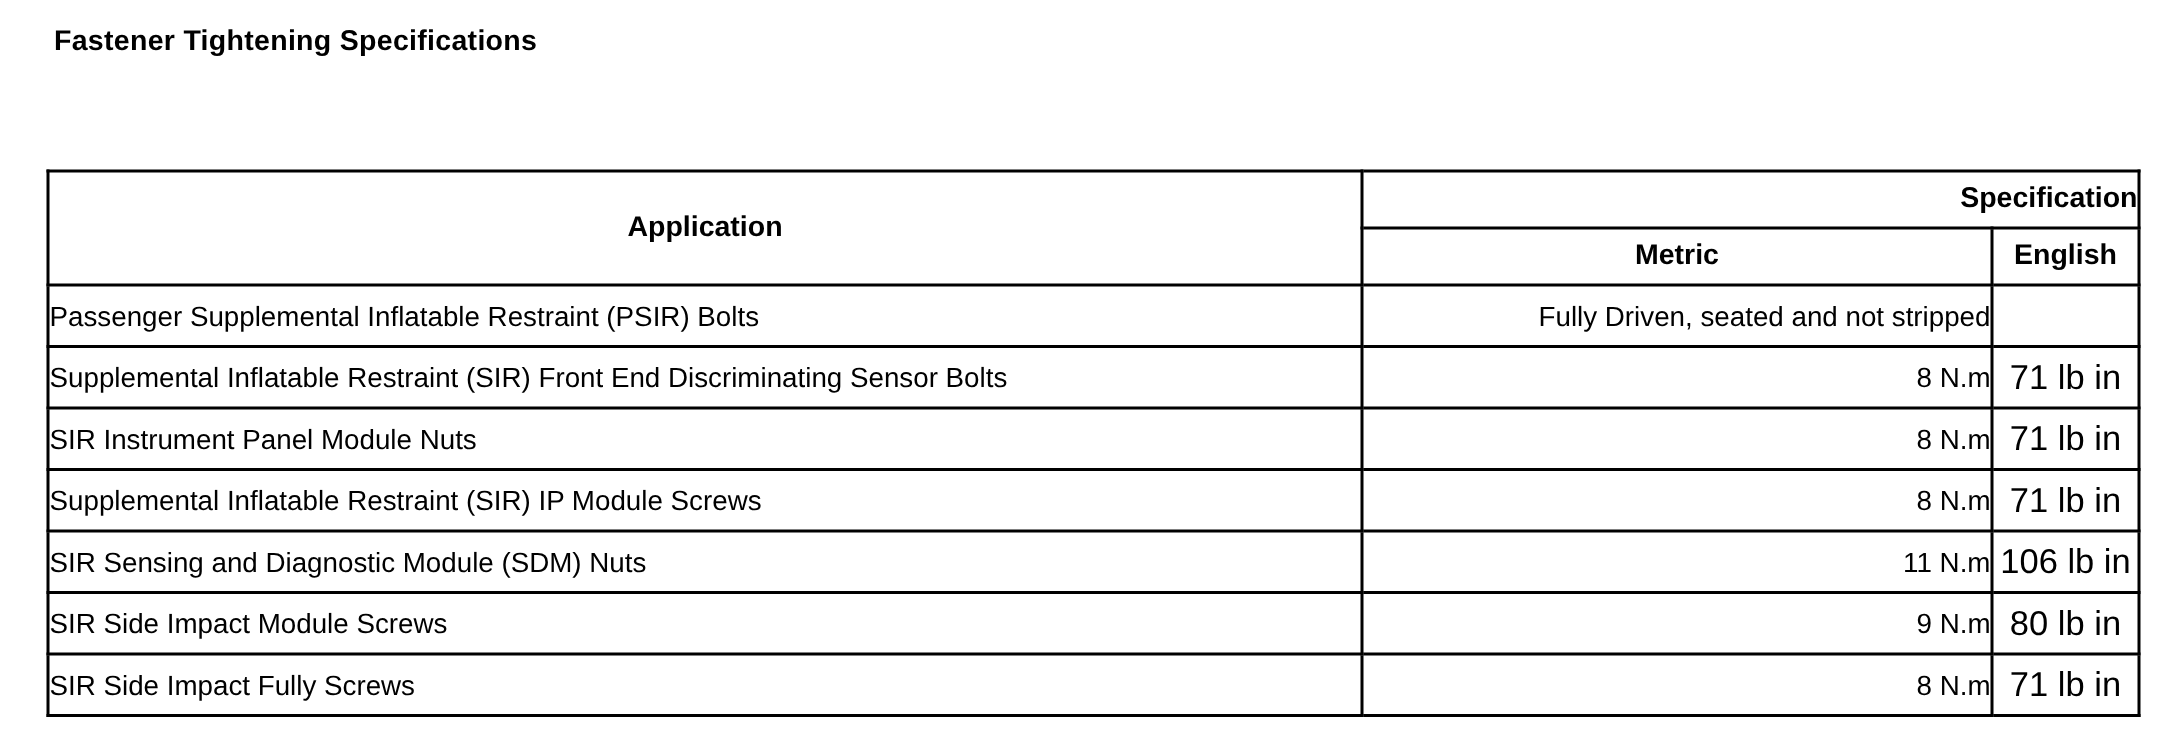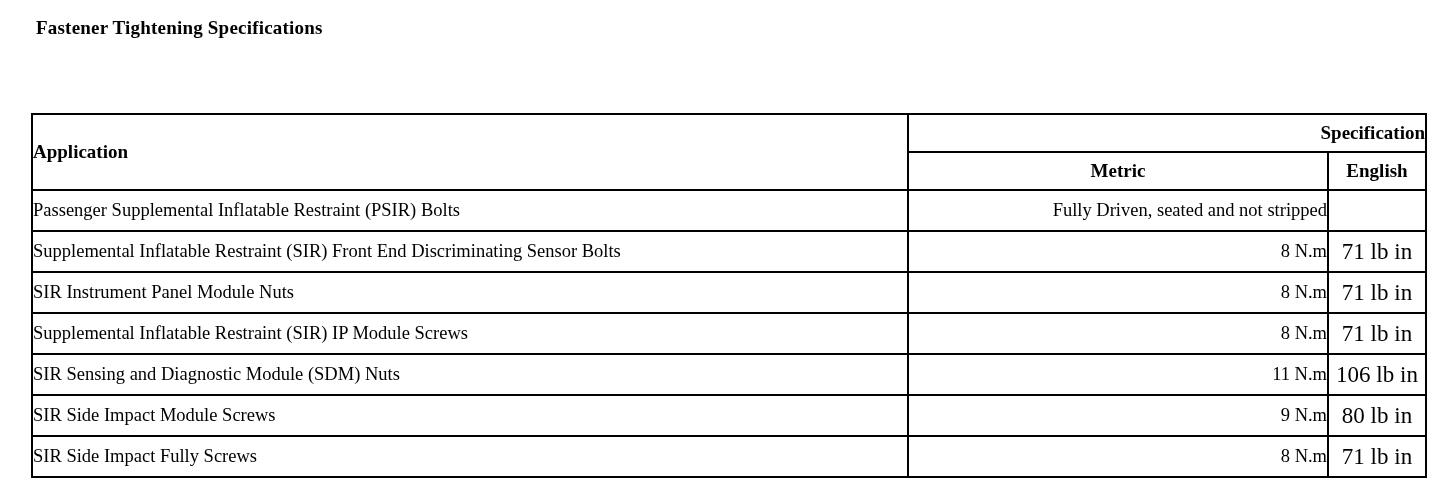--- a/index.html
+++ b/index.html
@@ -11,21 +11,20 @@
     width: 1456px;
     height: 504px;
     font-family: "Liberation Sans", sans-serif;
     color: #000000;
     overflow: hidden;
   }
   .page {
     position: relative;
     width: 1386px;
     height: 504px;
-    font-family: Liberation Serif, serif;
   }
   .doc-title {
     position: absolute;
     left: 36px;
     top: 17px;
     font-size: 19px;
     font-weight: bold;
     letter-spacing: 0.2px;
     white-space: nowrap;
   }
@@ -46,21 +45,21 @@
   table.spec col.c-english { width: 98px; }
 
   table.spec th,
   table.spec td {
     border: 2.6px solid #000000;
     padding: 0;
     vertical-align: middle;
     box-sizing: border-box;
   }
   .h-app {
-    text-align: left;
+    text-align: center;
     font-weight: bold;
     height: 76px;
     font-size: 19px;
   }
   .h-spec {
     text-align: right;
     font-weight: bold;
     height: 38px;
     font-size: 19px;
   }

